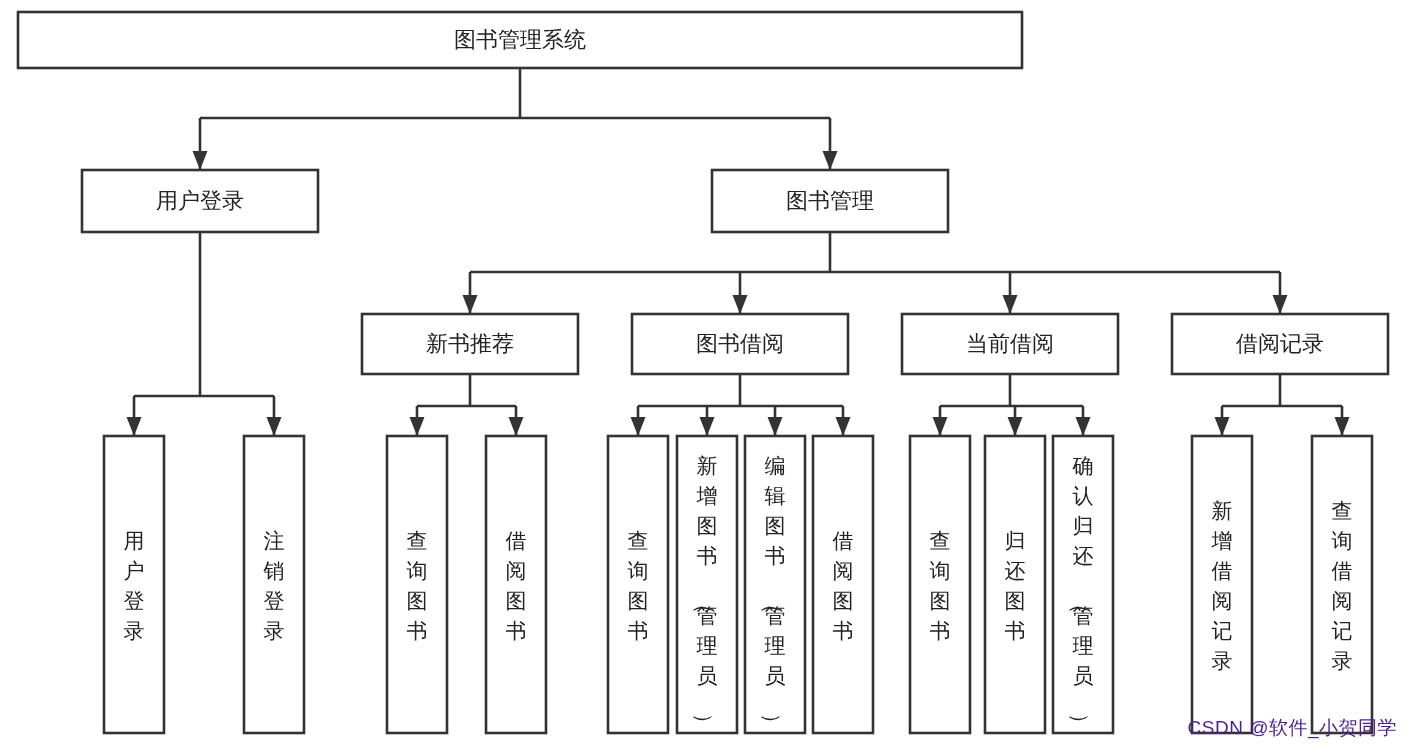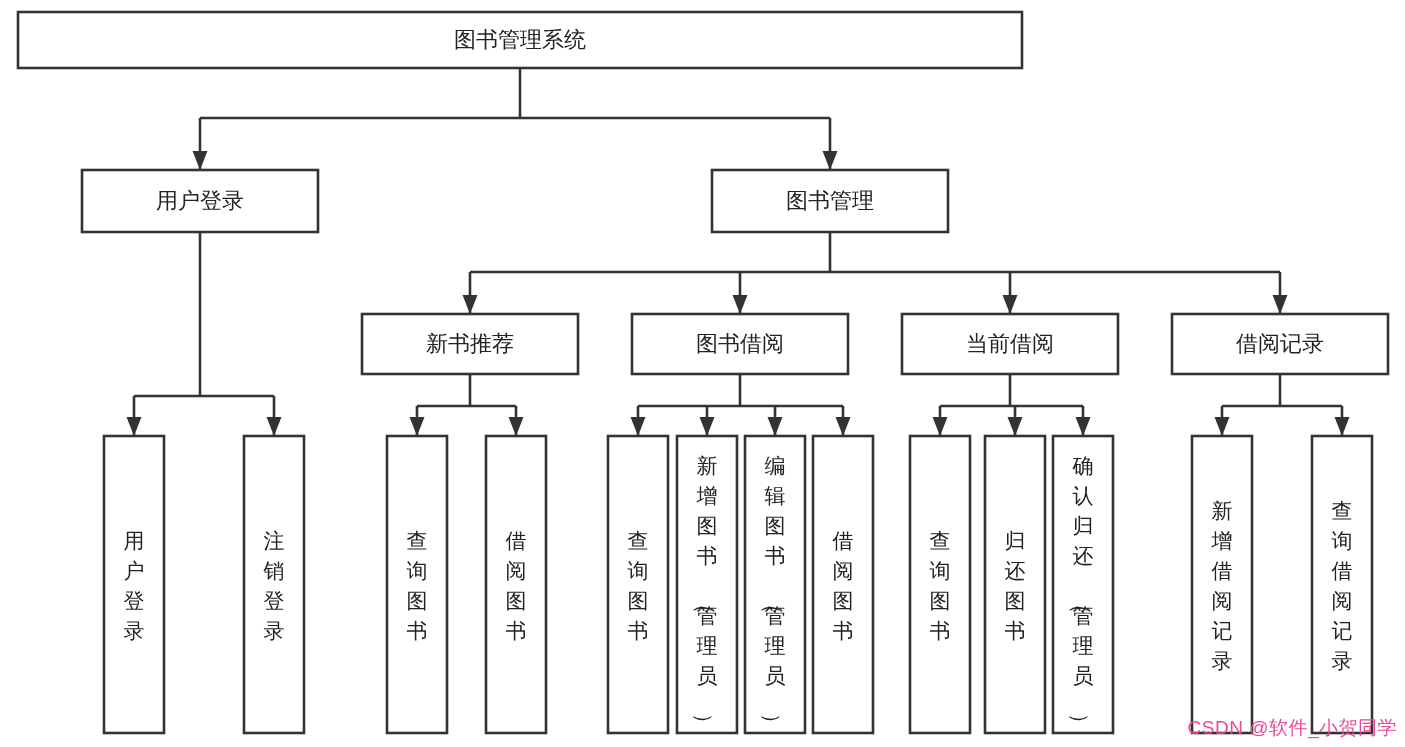--- a/index.html
+++ b/index.html
@@ -53,21 +53,21 @@
   .leaf-label {
     fill: #222222;
     font-family: "Liberation Sans", "DejaVu Sans", sans-serif;
     font-size: 21px;
     text-anchor: middle;
   }
   .watermark {
     position: absolute;
     right: 8px;
     bottom: 6px;
-    color: #ec4899;
+    color: #4c1d95;
     font-size: 19px;
     font-family: "Liberation Sans", "DejaVu Sans", sans-serif;
     letter-spacing: 0.5px;
     white-space: nowrap;
     pointer-events: none;
   }
 </style>
 </head>
 <body>
 

